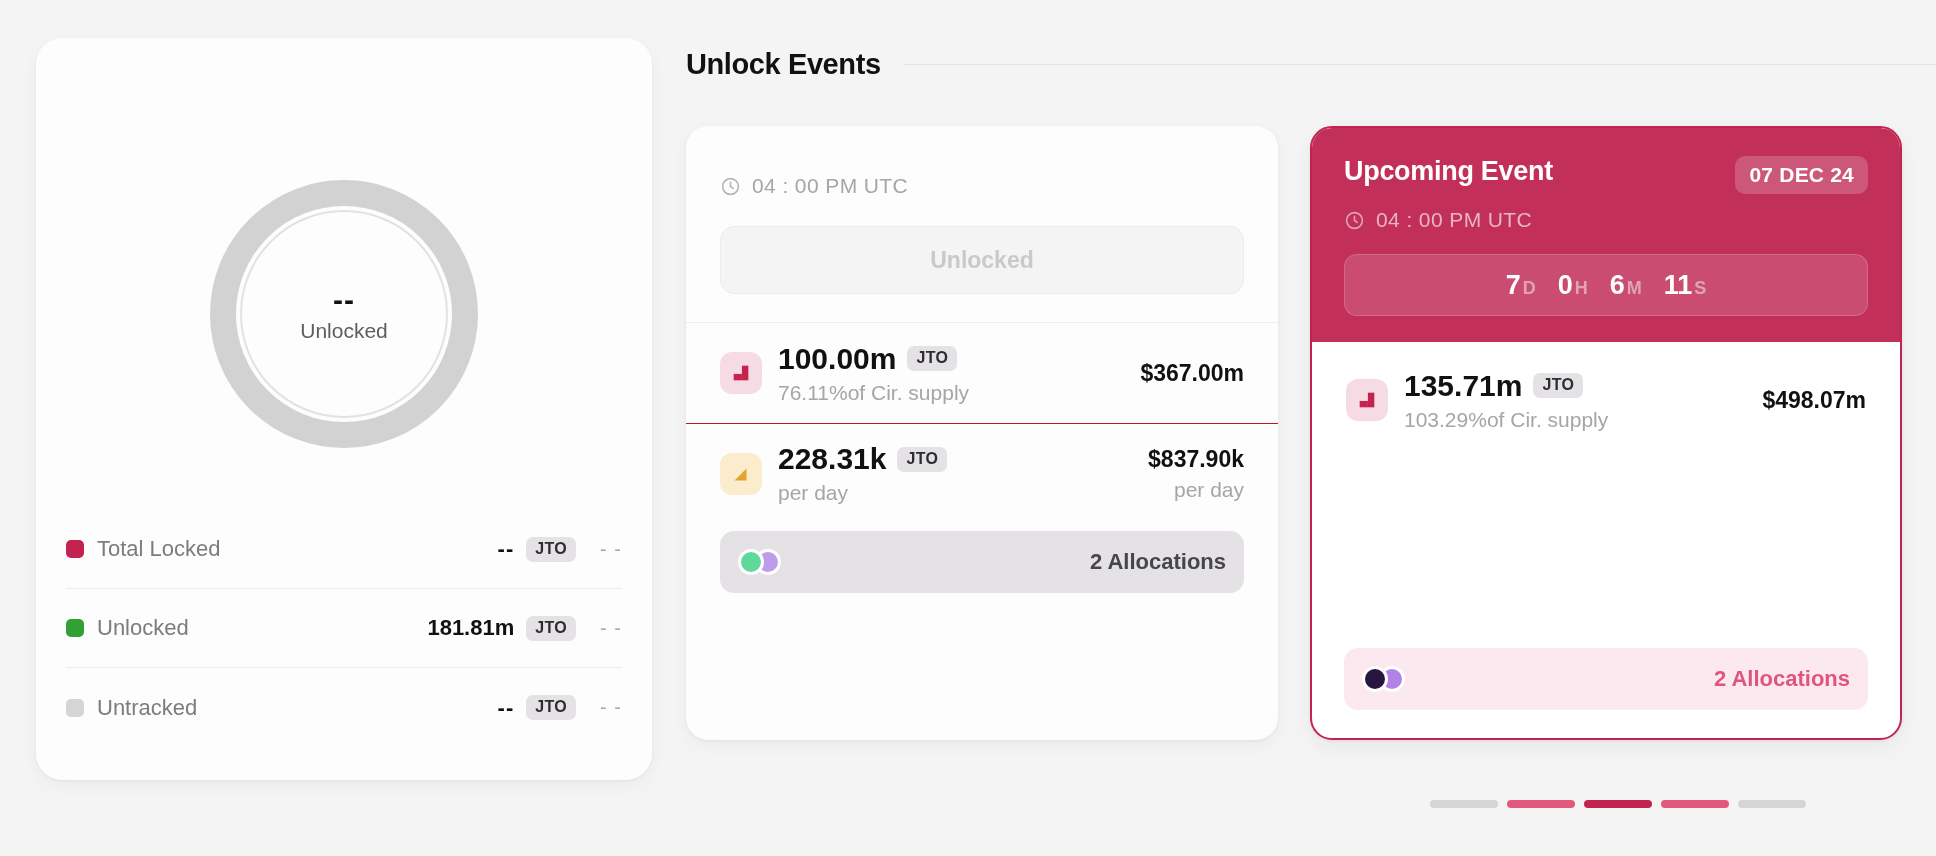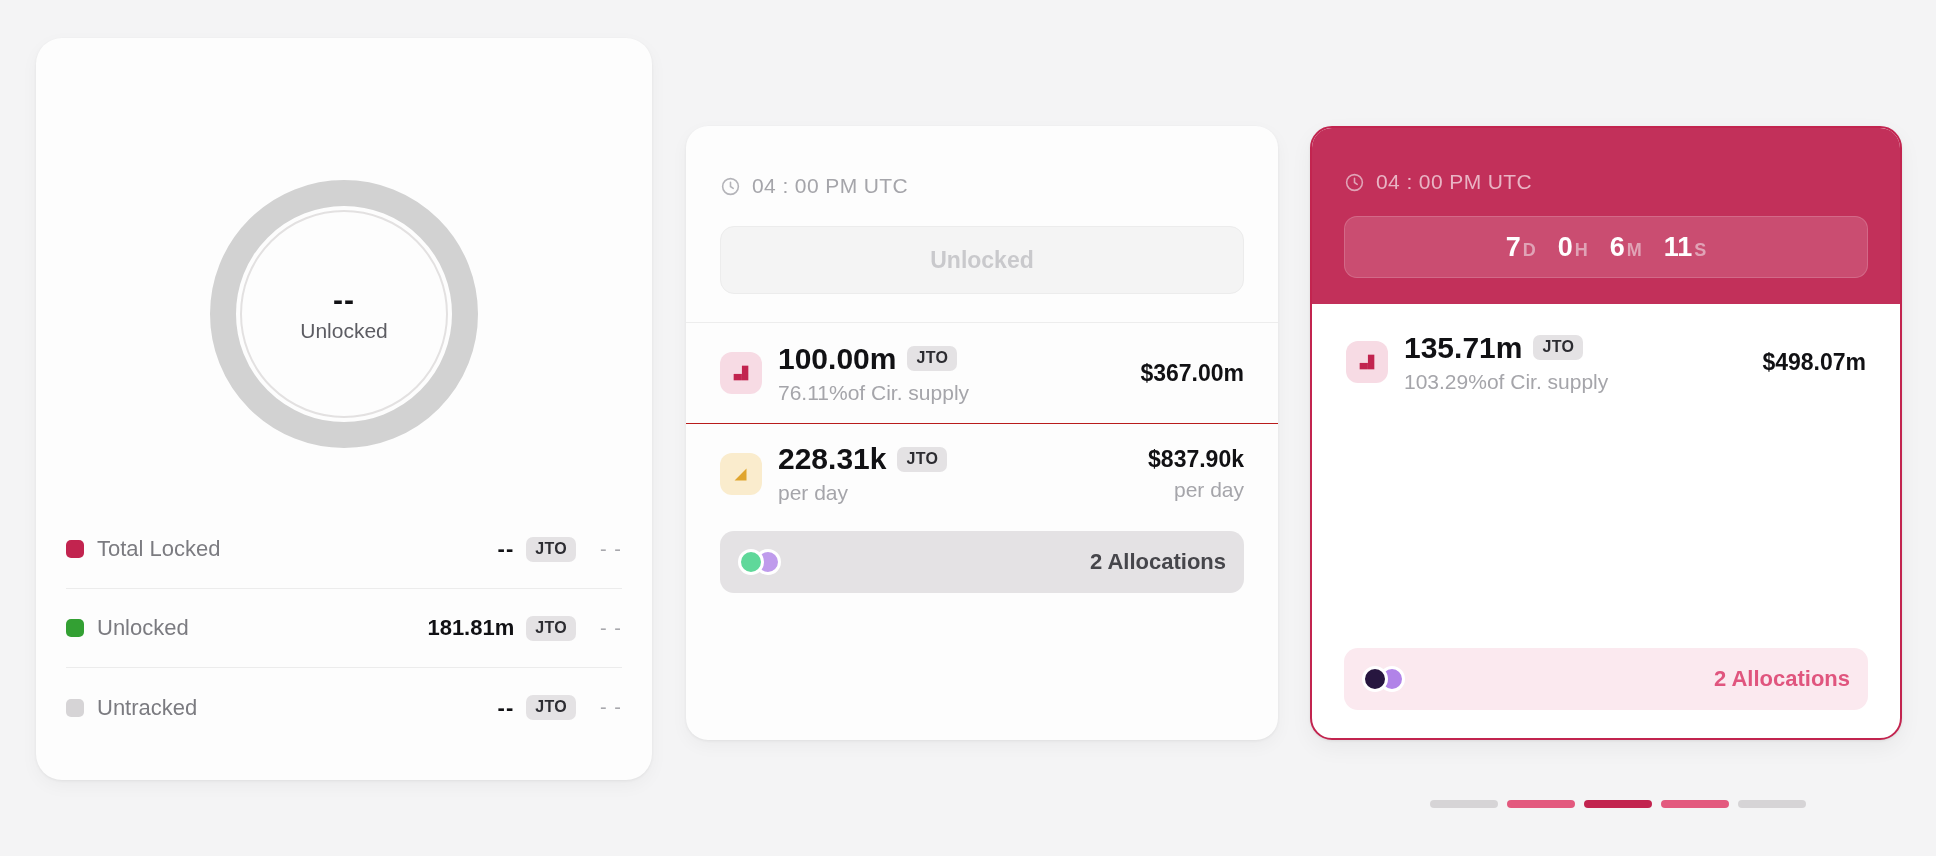--- a/index.html
+++ b/index.html
@@ -433,20 +433,24 @@
         <span class="legend-right">
           <span class="legend-amount dim">--</span>
           <span class="chip">JTO</span>
           <span class="legend-usd">- -</span>
         </span>
       </div>
 
     </div>
   </div>
 
+  <div class="events-header">
+    <div class="events-title">Unlock Events</div>
+    <div class="events-rule"></div>
+  </div>
 
   <div class="event-card card-prev">
 
     <div class="prev-head">
       <div class="ev-time-row">
         <span>
           <svg class="clock-icon" width="21" height="21" viewBox="0 0 24 24" fill="none" stroke="#b4b4b9" stroke-width="1.8">
             <circle cx="12" cy="12" r="9"></circle>
             <path d="M12 7.2V12l3.1 2.1" stroke-linecap="round"></path>
           </svg>
@@ -502,20 +506,24 @@
         <span class="alloc-dot d1" style="background:#5fd89a"></span>
         <span class="alloc-dot d2" style="background:#bf9bec"></span>
       </span>
       <span class="alloc-text">2 Allocations</span>
     </div>
   </div>
 
   <div class="event-card card-next">
 
     <div class="next-head">
+      <div class="ev-head-row">
+        <div class="ev-name ev-name-light">Upcoming Event</div>
+        <div class="ev-date ev-date-light">07 DEC 24</div>
+      </div>
       <div class="ev-time-row">
         <span>
           <svg class="clock-icon" width="21" height="21" viewBox="0 0 24 24" fill="none" stroke="#e0a3b6" stroke-width="1.8">
             <circle cx="12" cy="12" r="9"></circle>
             <path d="M12 7.2V12l3.1 2.1" stroke-linecap="round"></path>
           </svg>
         </span>
         <span class="ev-time ev-time-light">04 : 00 PM UTC</span>
       </div>
 

